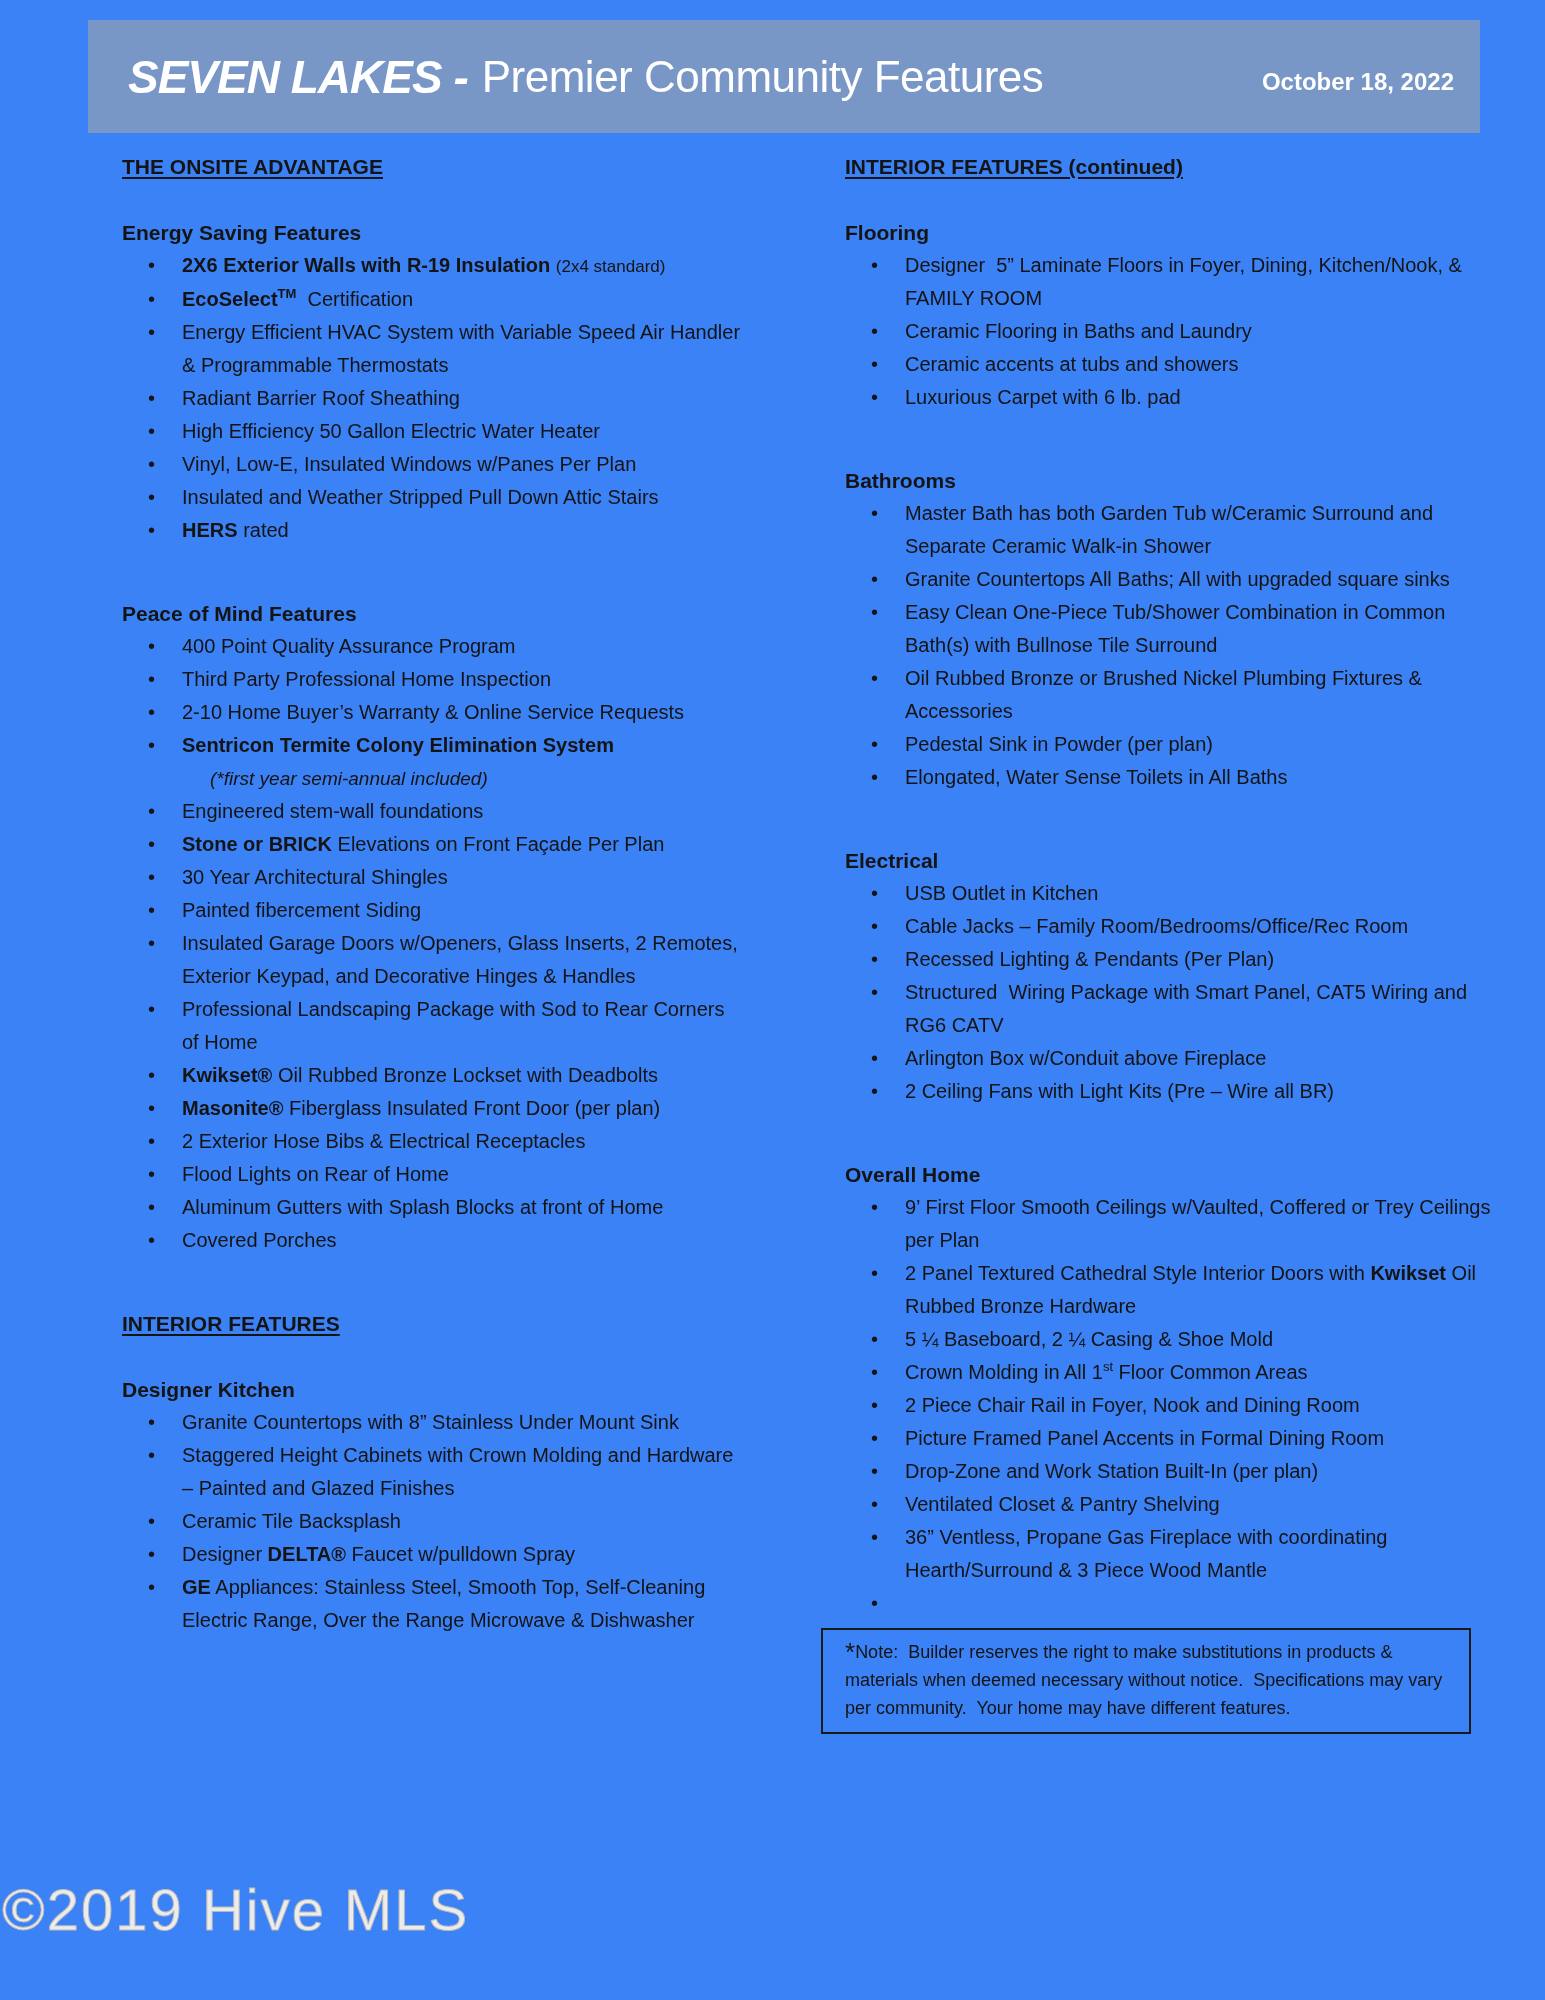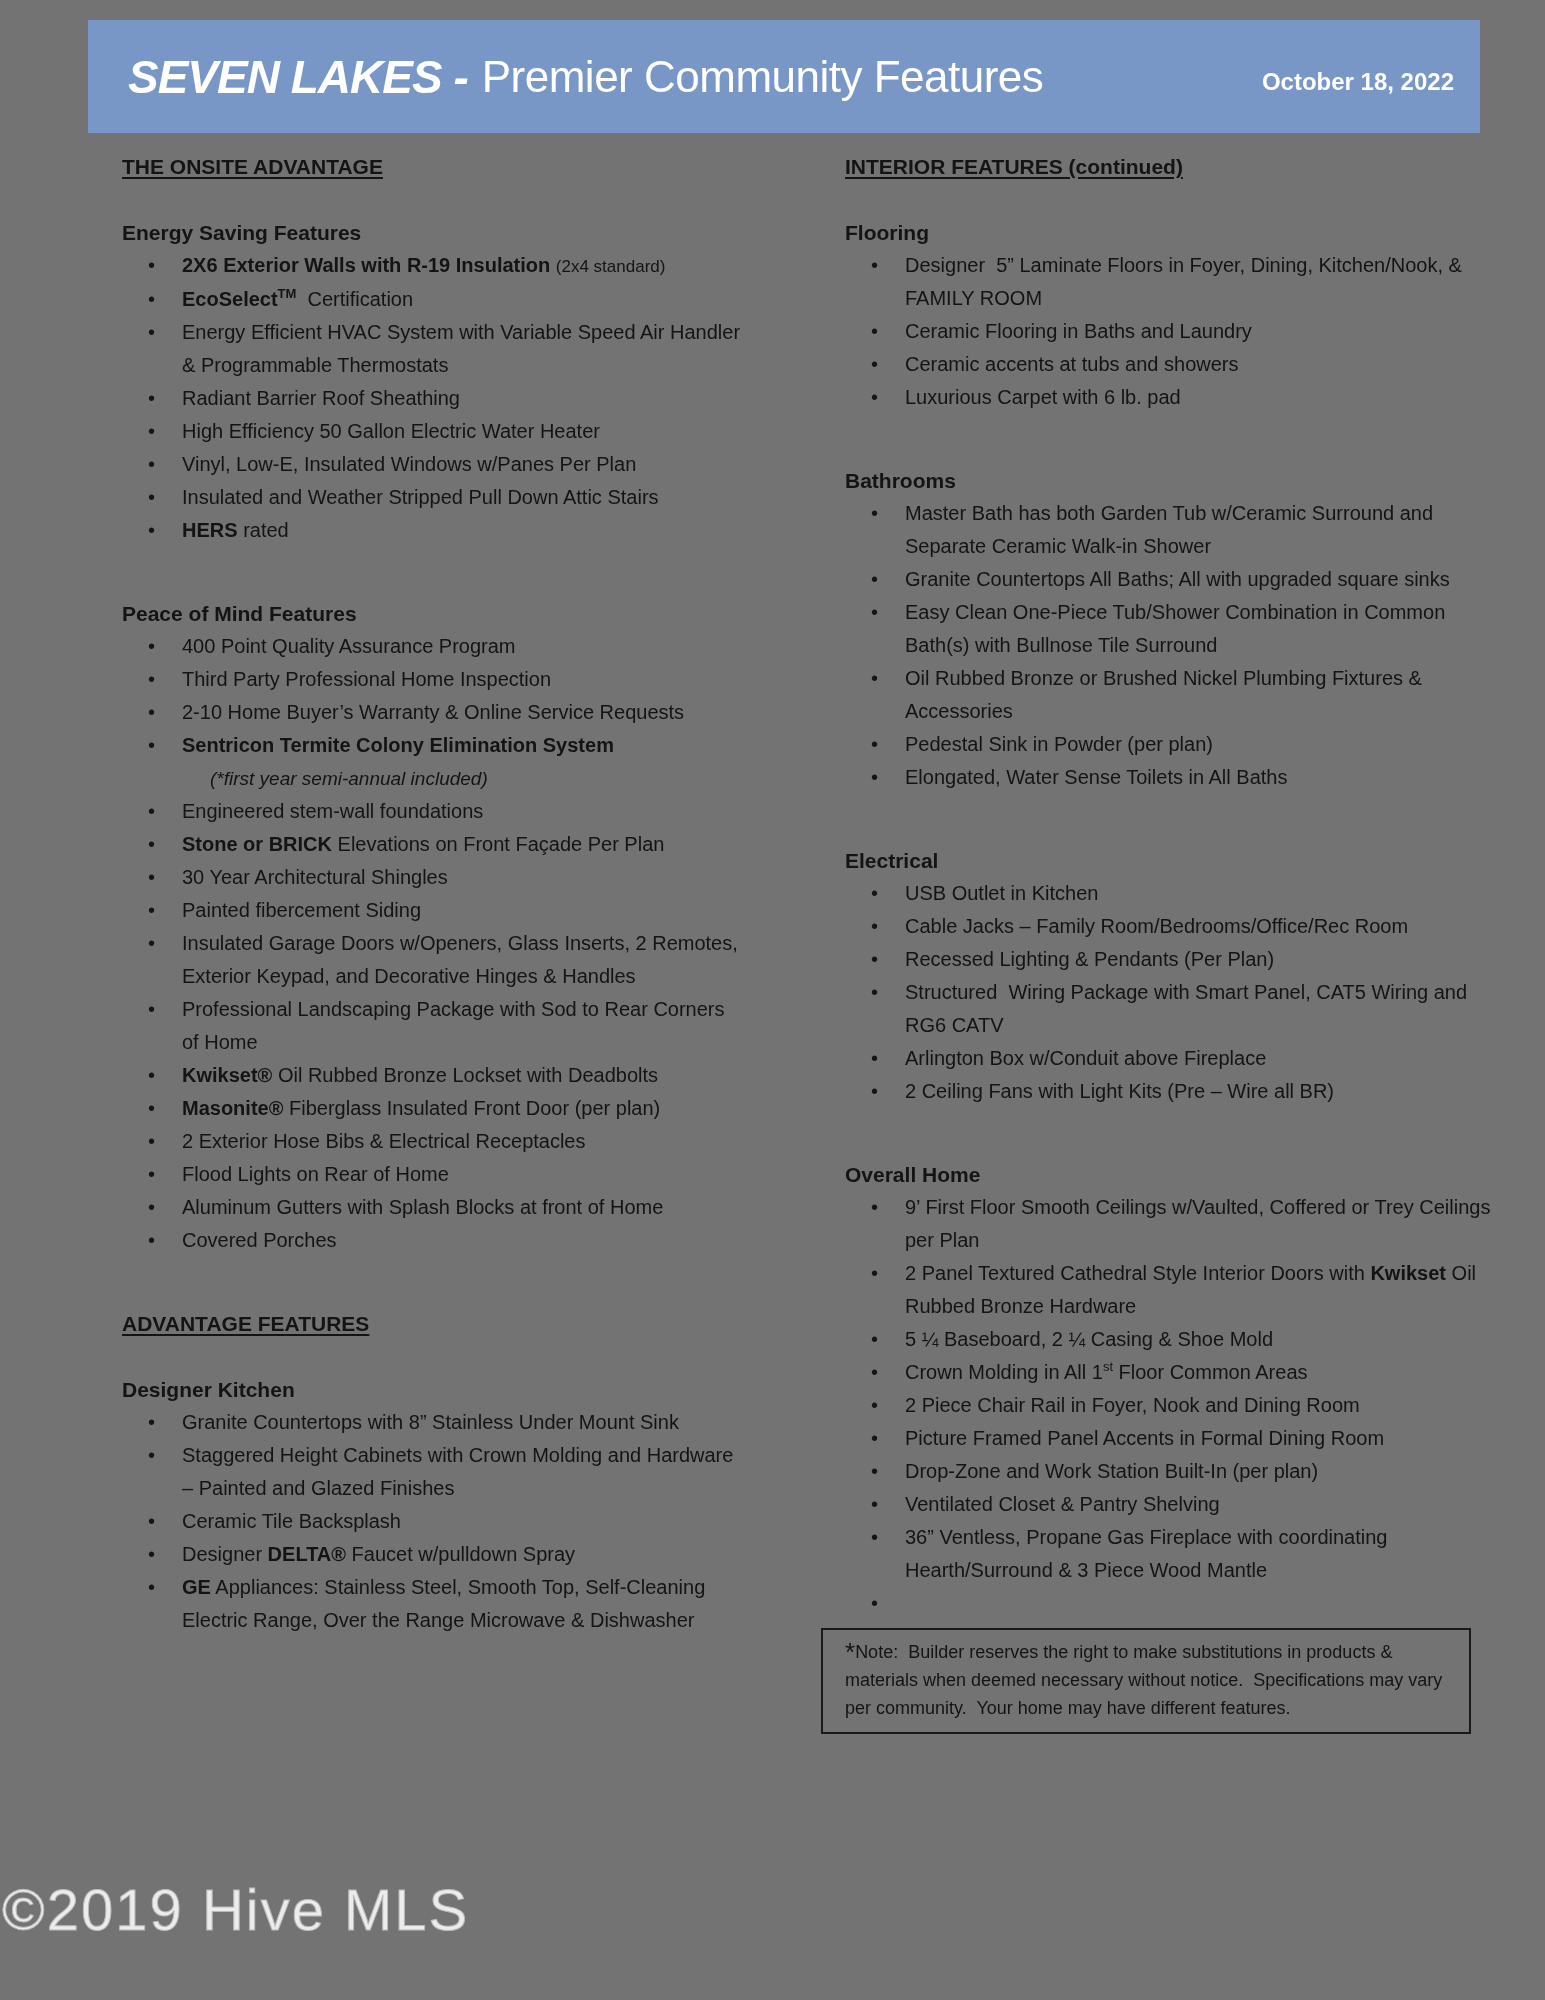--- a/index.html
+++ b/index.html
@@ -1,17 +1,17 @@
 <!DOCTYPE html>
 <html><head>
 <meta charset="utf-8">
 <style>
   html,body { margin:0; padding:0; background:#ffffff; }
   .page {
-    position:relative; width:1545px; height:2000px; background:#737373;
+    position:relative; width:1545px; height:2000px; background:#3b82f6;
     font-family:"Liberation Sans","DejaVu Sans",sans-serif; color:#141414;
     overflow:hidden;
   }
   
   .banner {
     position:absolute; left:88px; top:20px; width:1392px; height:113px;
     display:flex; align-items:center; box-sizing:border-box;
     padding:0 26px 0 40px;
   }
   .banner .brand {
@@ -171,21 +171,21 @@
         </div>
         <div class="bullet-item">
           <div class="dot">•</div>
           <div class="bullet-text"><span>Aluminum Gutters with Splash Blocks at front of Home</span></div>
         </div>
         <div class="bullet-item">
           <div class="dot">•</div>
           <div class="bullet-text"><span>Covered Porches</span></div>
         </div>
       </div>
-      <div class="main-heading">ADVANTAGE FEATURES</div>
+      <div class="main-heading">INTERIOR FEATURES</div>
       <div class="sub-heading">Designer Kitchen</div>
       <div class="bullet-group">
         <div class="bullet-item">
           <div class="dot">•</div>
           <div class="bullet-text"><span>Granite Countertops with 8” Stainless Under Mount Sink</span></div>
         </div>
         <div class="bullet-item">
           <div class="dot">•</div>
           <div class="bullet-text"><span>Staggered Height Cabinets with Crown Molding and Hardware – Painted and Glazed Finishes</span></div>
         </div>

